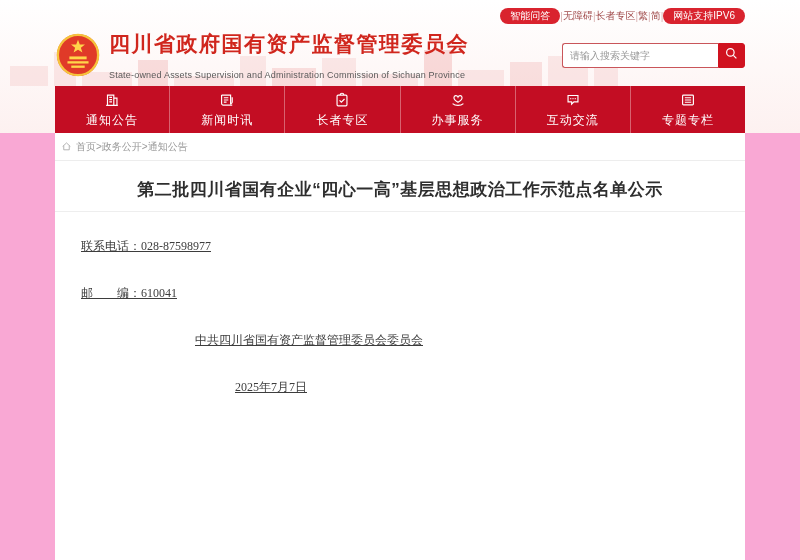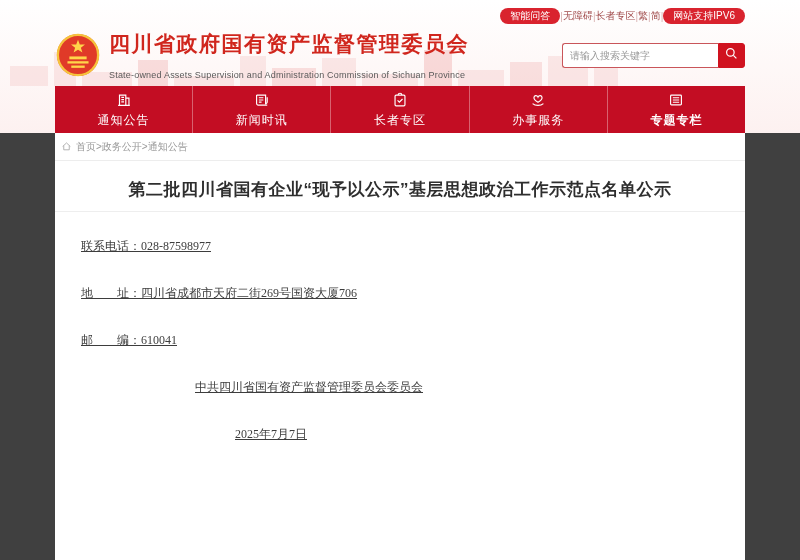--- a/index.html
+++ b/index.html
@@ -63,26 +63,26 @@
     border-radius: 0 3px 3px 0; display: flex; align-items: center; justify-content: center;
     cursor: pointer;
   }
 
   
   .nav { height: 47px; background: #c30d23; display: flex; }
   .nav-item {
     flex: 1; display: flex; flex-direction: column; align-items: center; justify-content: center;
     gap: 3px; color: #fff; cursor: pointer; border-right: 1px solid rgba(255,255,255,0.35);
   }
-  .nav-item:last-child { border-right: none; font-weight: bold; }
+  .nav-item:last-child { border-right: none; }
   .nav-item .nicon { width: 18px; height: 18px; }
   .nav-item .nlabel { font-size: 12px; letter-spacing: 1px; }
 
   
-  .content-bg { height: 427px; background: #404040; }
+  .content-bg { height: 427px; background: #f9a8d4; }
   .card { background: #ffffff; min-height: 427px; }
 
   .breadcrumb {
     display: flex; align-items: center; gap: 4px;
     font-size: 10px; color: #999; padding: 7px 6px 6px 6px;
     border-bottom: 1px solid #ededed;
   }
   .breadcrumb svg { width: 11px; height: 11px; }
 
   .art-title {
@@ -208,20 +208,31 @@
           <svg viewBox="0 0 20 20">
               <path d="M10 6.8 C9 4.4 5.5 4.5 5.5 7.4 C5.5 9.8 10 12.6 10 12.6 C10 12.6 14.5 9.8 14.5 7.4 C14.5 4.5 11 4.4 10 6.8 Z" fill="none" stroke="#fff" stroke-width="1.3"></path>
               <path d="M4 14 C7 16.6 13 16.6 16 14" fill="none" stroke="#fff" stroke-width="1.3"></path>
             </svg>
         </span>
         <span class="nlabel">办事服务</span>
       </div>
       <div class="nav-item">
         <span class="nicon">
           <svg viewBox="0 0 20 20">
+              <path d="M4.5 5 H15.5 V12 H11 L8.5 14.5 V12 H4.5 Z" fill="none" stroke="#fff" stroke-width="1.3"></path>
+              <circle cx="7.5" cy="8.5" r="0.7" fill="#fff"></circle>
+              <circle cx="10" cy="8.5" r="0.7" fill="#fff"></circle>
+              <circle cx="12.5" cy="8.5" r="0.7" fill="#fff"></circle>
+            </svg>
+        </span>
+        <span class="nlabel">互动交流</span>
+      </div>
+      <div class="nav-item">
+        <span class="nicon">
+          <svg viewBox="0 0 20 20">
               <rect x="4" y="4.5" width="12" height="11" rx="1" fill="none" stroke="#fff" stroke-width="1.3"></rect>
               <path d="M6.5 7.5 H13.5 M6.5 10 H13.5 M6.5 12.5 H13.5" stroke="#fff" stroke-width="1.2"></path>
             </svg>
         </span>
         <span class="nlabel">专题专栏</span>
       </div>
     </nav>
   </div>
 
   <div class="content-bg">
@@ -229,27 +240,26 @@
 
       <div class="breadcrumb">
         <span>
           <svg viewBox="0 0 20 20">
               <path d="M3 10 L10 3.5 L17 10 M5 8.6 V16 H15 V8.6" fill="none" stroke="#aaa" stroke-width="1.6"></path>
             </svg>
         </span>
         <span>首页&gt;政务公开&gt;通知公告</span>
       </div>
 
-      <h1 class="art-title">第二批四川省国有企业“现予以公示”基层思想政治工作示范点名单公示</h1>
+      <h1 class="art-title">第二批四川省国有企业“四心一高”基层思想政治工作示范点名单公示</h1>
 
       <div class="meta-divider"></div>
 
       <div class="article">
         <p class="cline phone">联系电话：028-87598977</p>
-        <p class="cline address">地　　址：四川省成都市天府二街269号国资大厦706</p>
         <p class="cline zip">邮　　编：610041</p>
         <p class="cline signature">中共四川省国有资产监督管理委员会委员会</p>
         <p class="cline sigdate">2025年7月7日</p>
 
       </div>
 
     </div>
   </div>
 </div>
 

